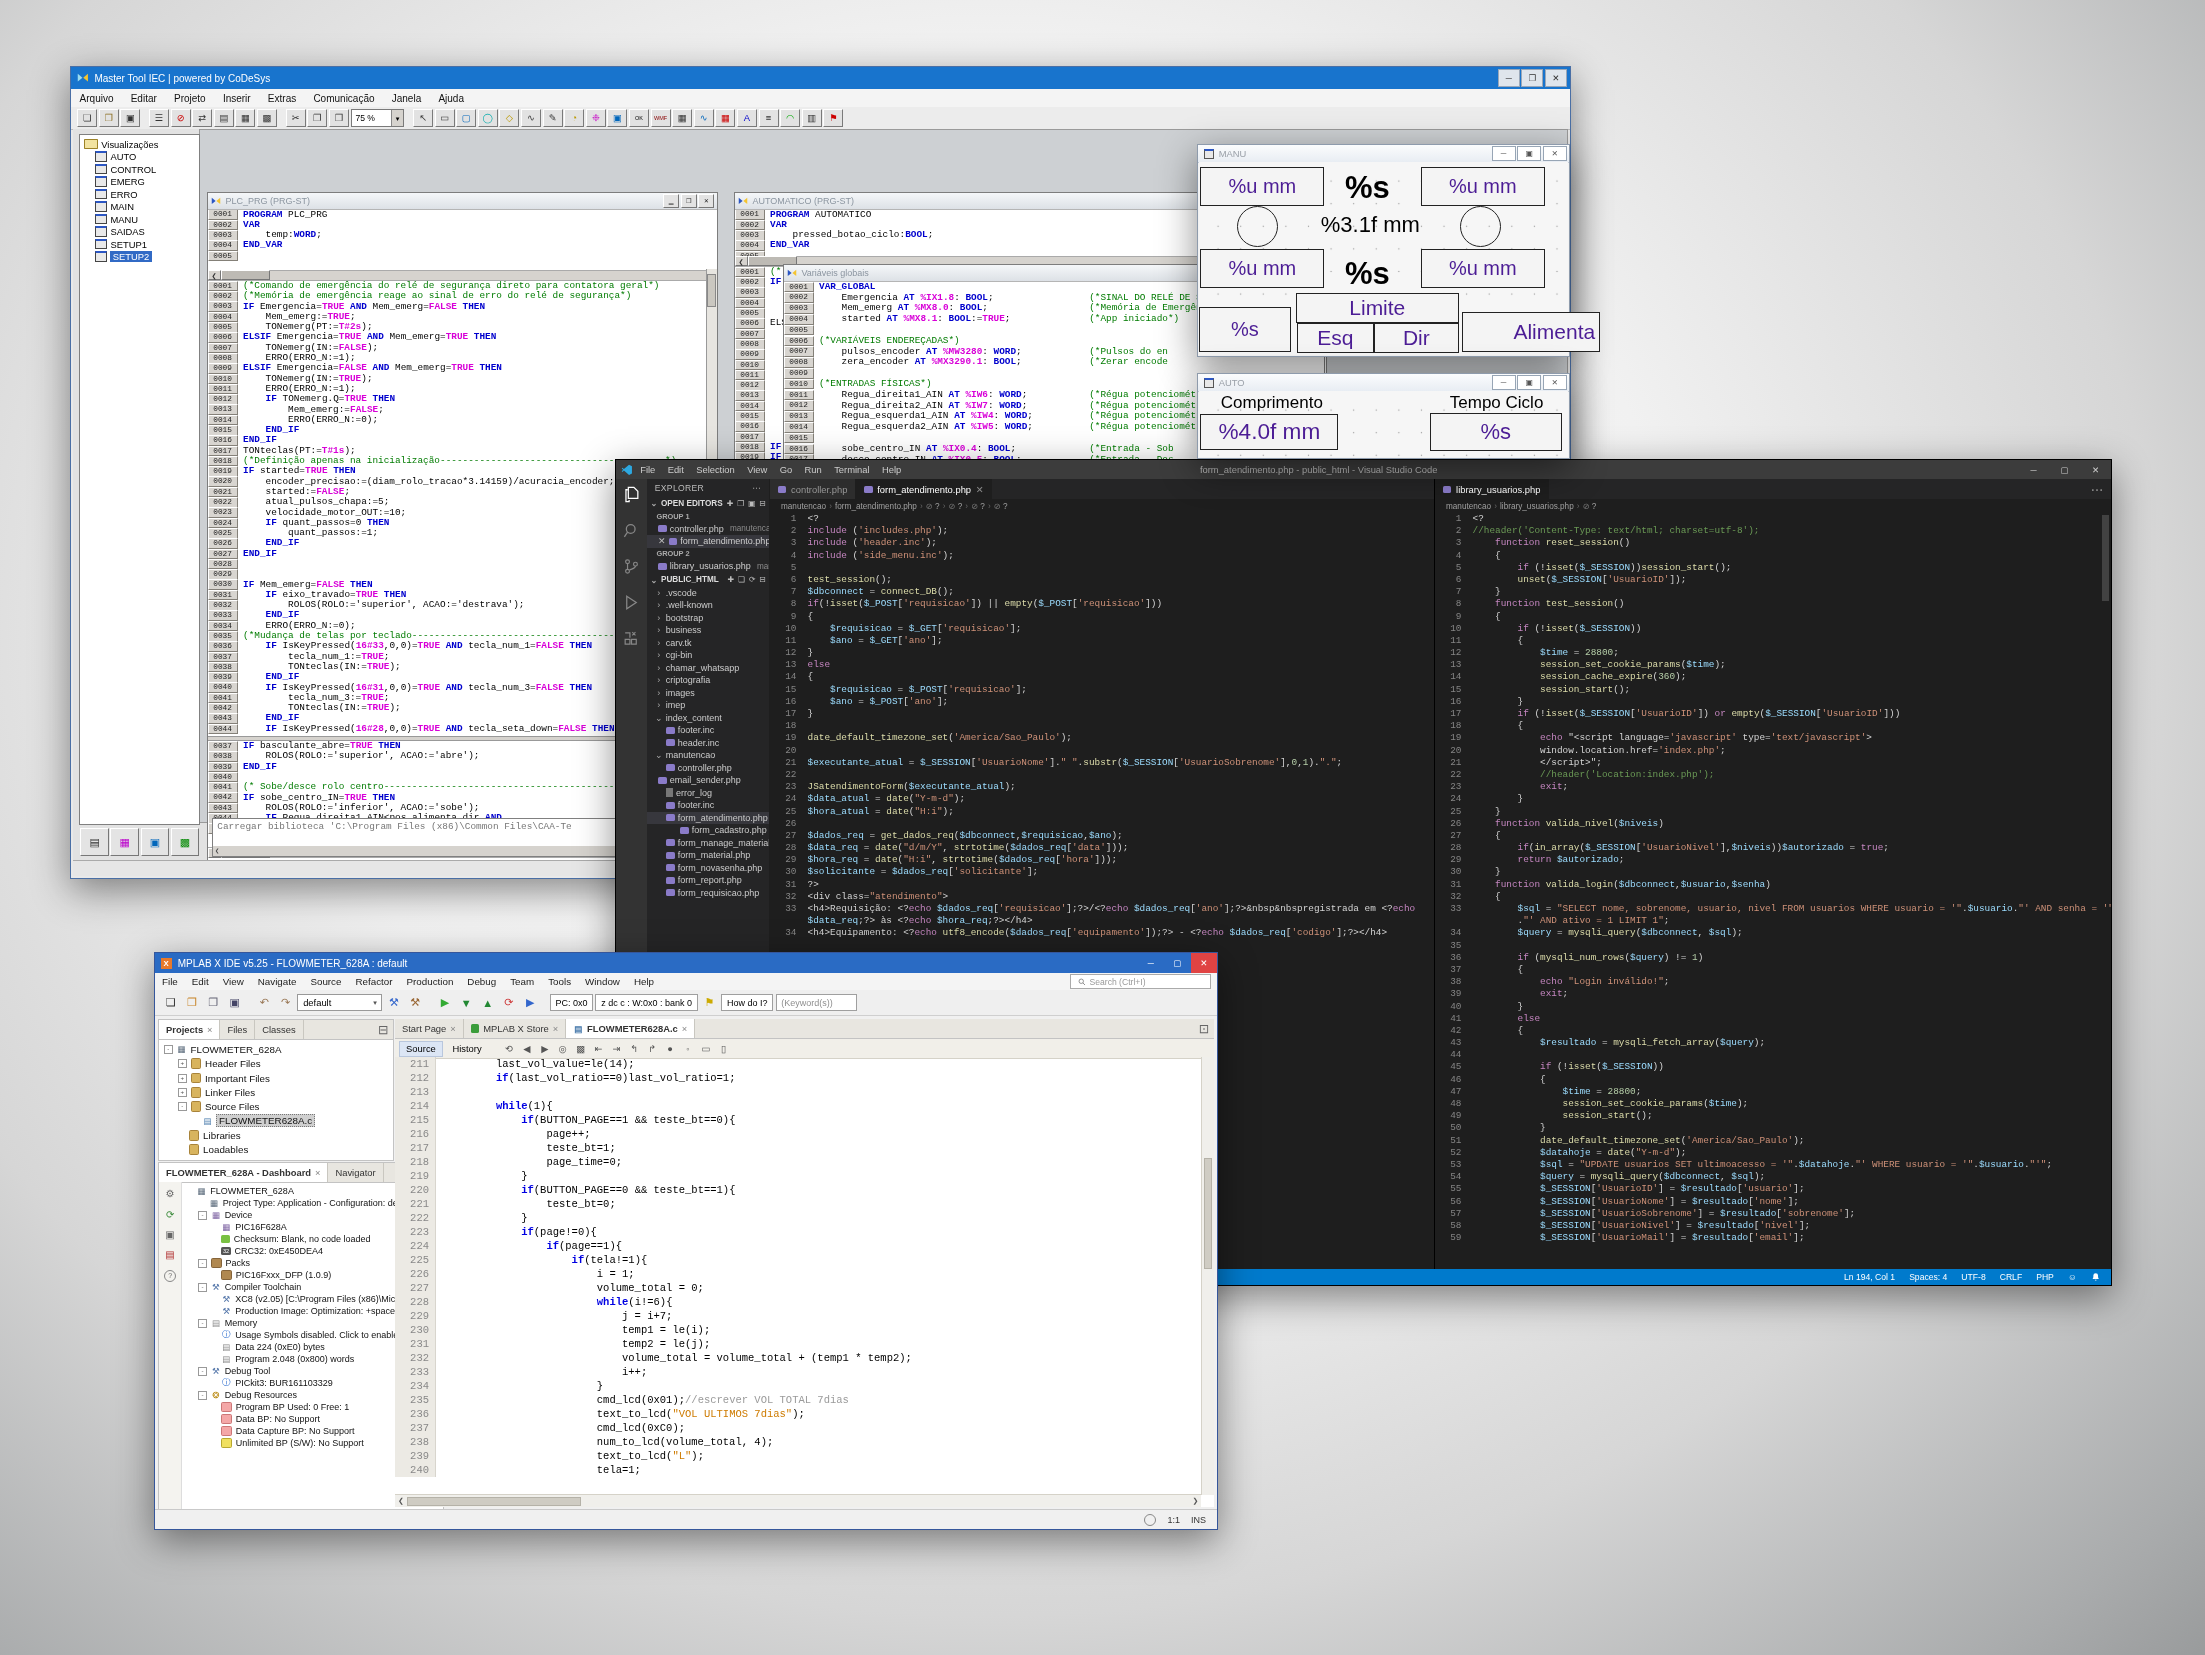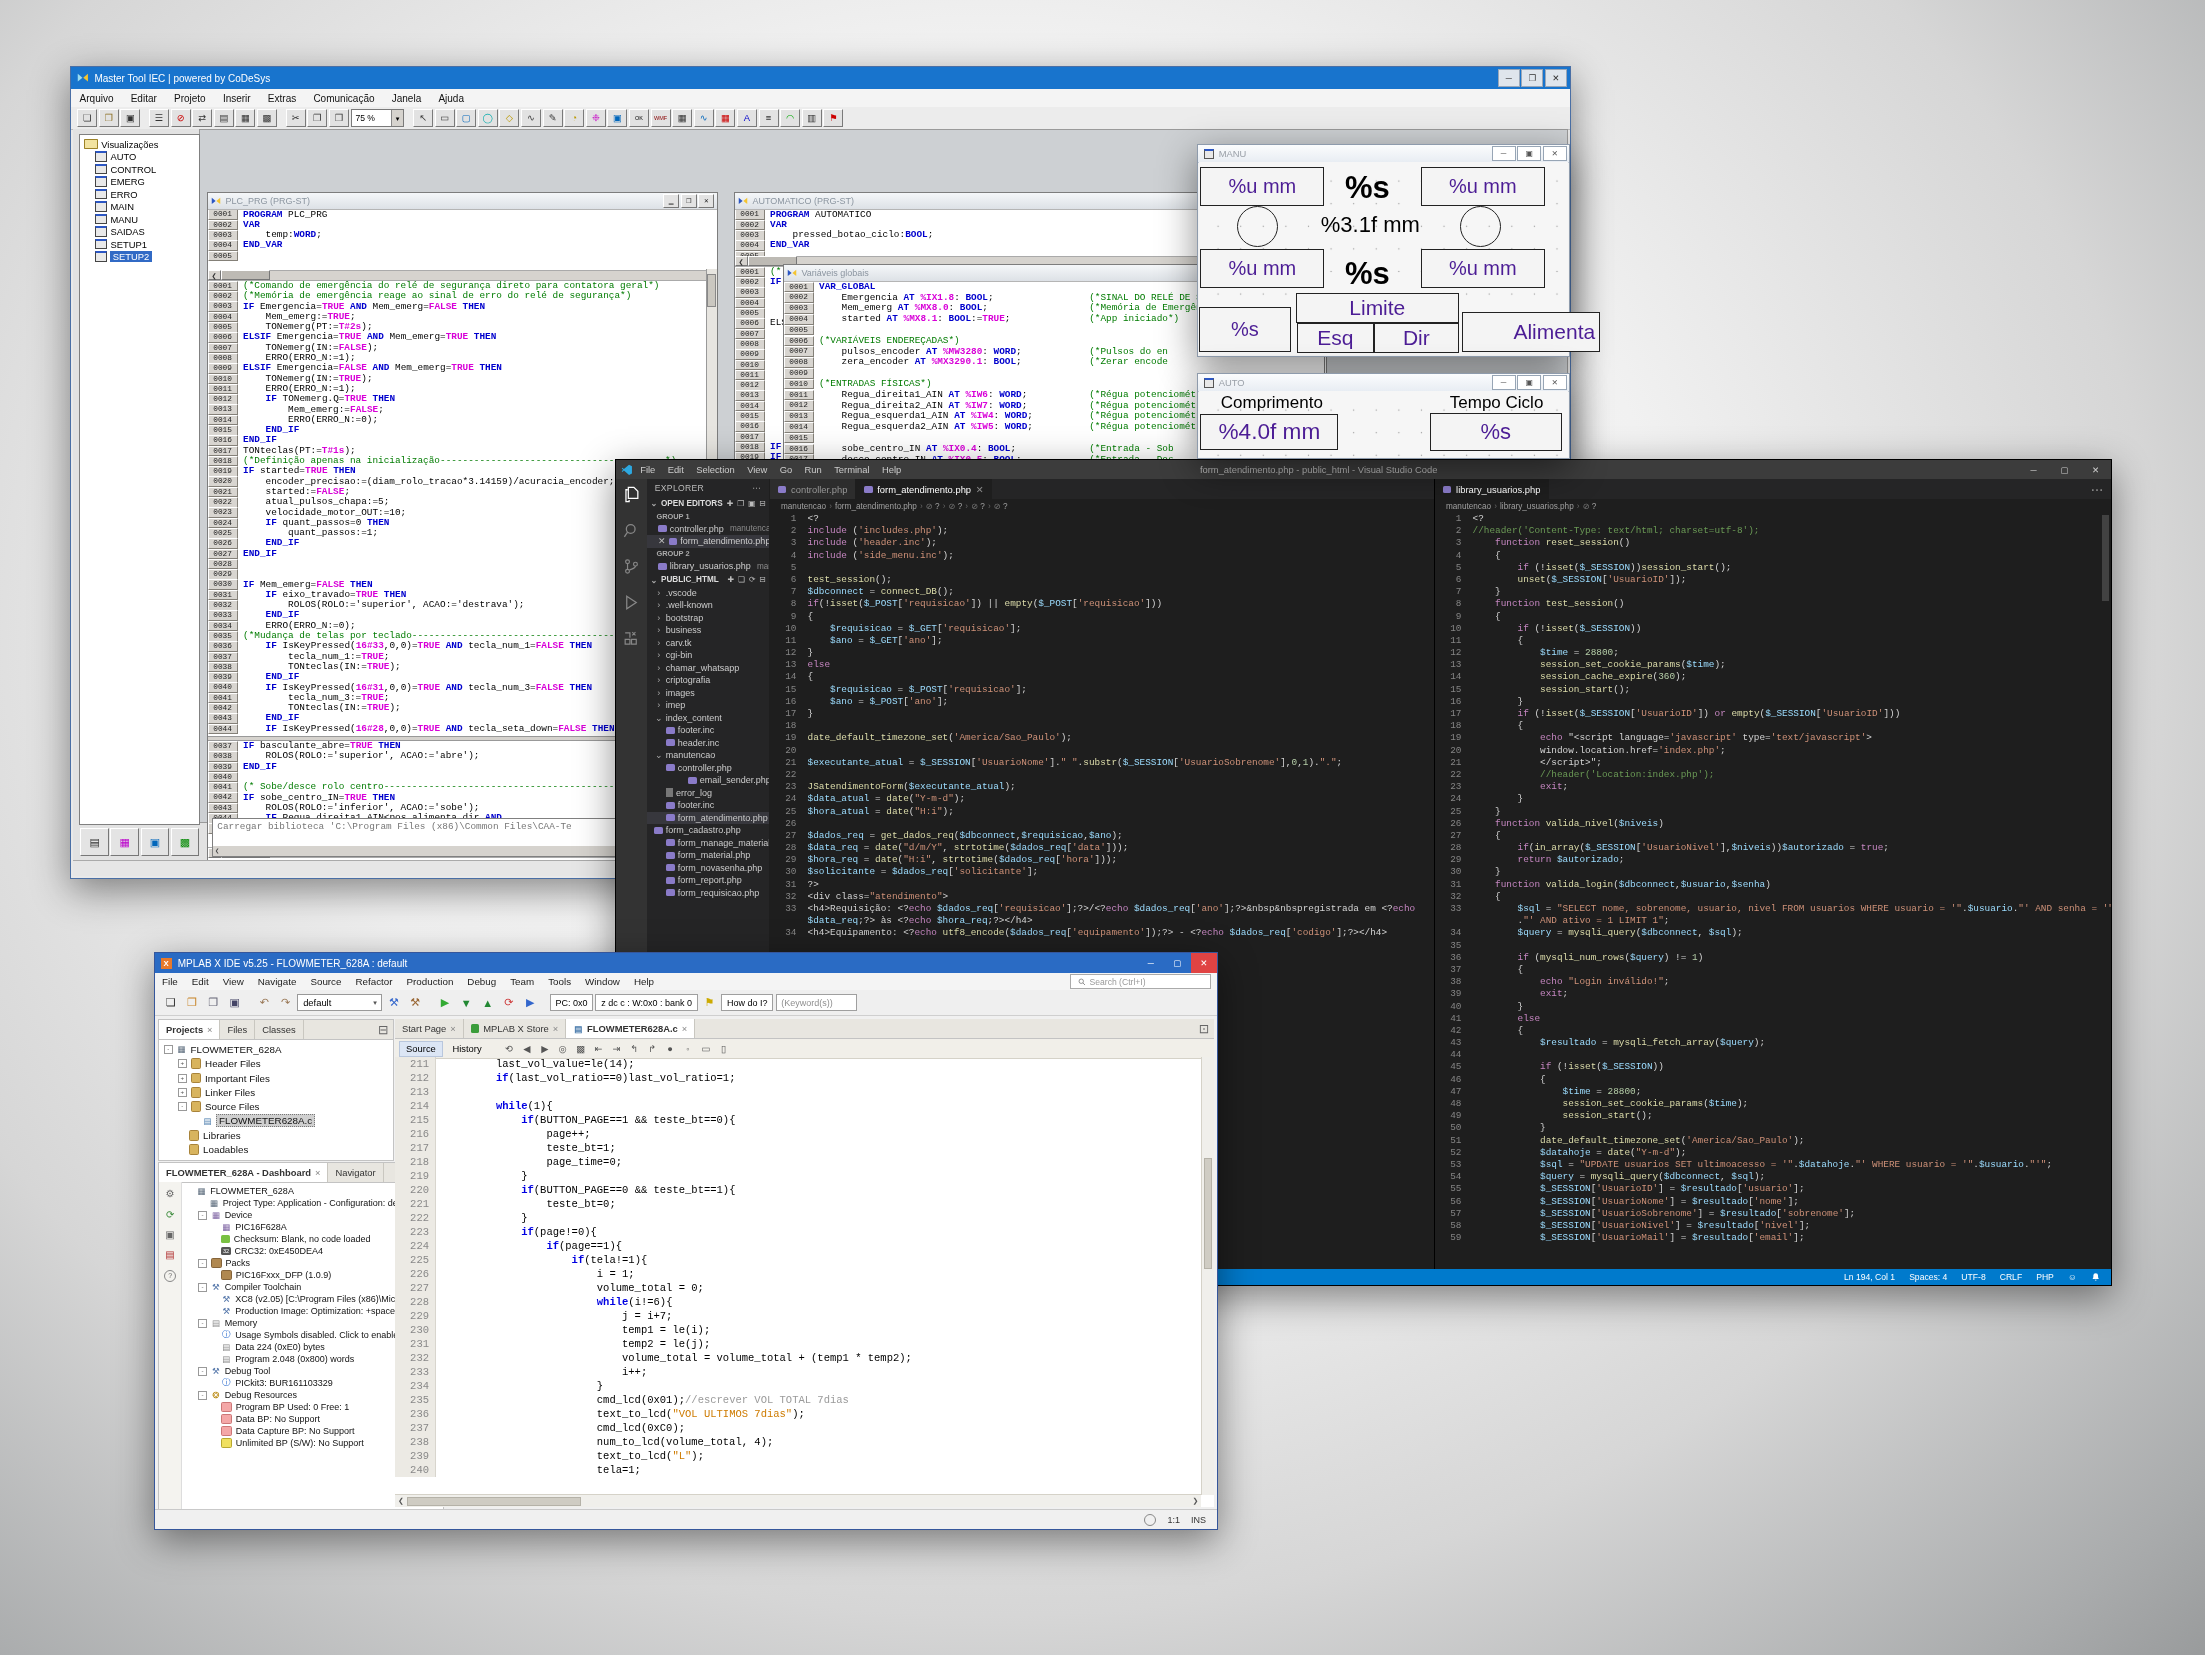--- a/index.html
+++ b/index.html
@@ -509,37 +509,37 @@
             <span>header.inc</span>
           </div>
           <div class="fx-row" style="padding-left:7.8px;">
             <span class="chev">⌄</span>
             <span>manutencao</span>
           </div>
           <div class="fx-row" style="padding-left:19px;">
             <span class="phpico"></span>
             <span>controller.php</span>
           </div>
-          <div class="fx-row" style="margin-left:30px;">
+          <div class="fx-row" style="">
             <span class="phpico"></span>
             <span>email_sender.php</span>
           </div>
           <div class="fx-row" style="padding-left:19px;">
             <span class="fileico"></span>
             <span>error_log</span>
           </div>
           <div class="fx-row" style="padding-left:19px;">
             <span class="phpico"></span>
             <span>footer.inc</span>
           </div>
           <div class="fx-row sel" style="padding-left:19px;">
             <span class="phpico"></span>
             <span>form_atendimento.php</span>
           </div>
-          <div class="fx-row" style="padding-left:7px;">
+          <div class="fx-row" style="padding-left:33px;">
             <span class="phpico"></span>
             <span>form_cadastro.php</span>
           </div>
           <div class="fx-row" style="padding-left:19px;">
             <span class="phpico"></span>
             <span>form_manage_material.php</span>
           </div>
           <div class="fx-row" style="padding-left:19px;">
             <span class="phpico"></span>
             <span>form_material.php</span>

